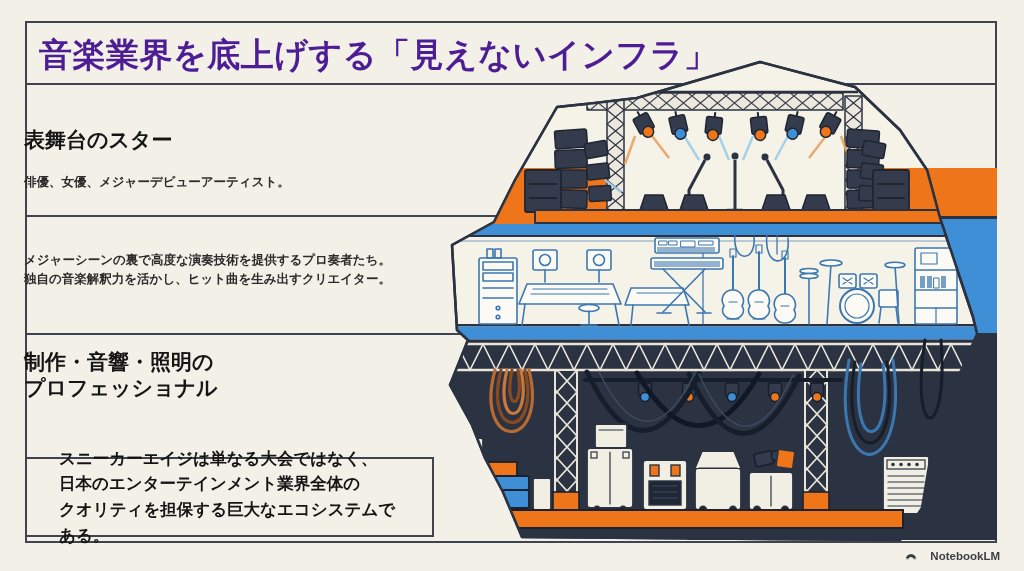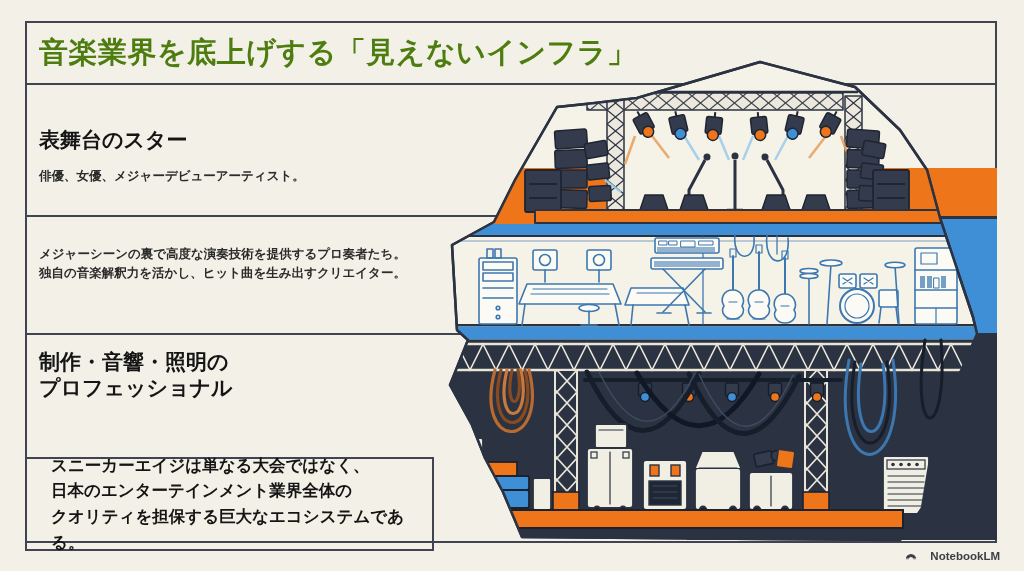--- a/index.html
+++ b/index.html
@@ -13,32 +13,32 @@
   .frame {
     position:absolute; left:25px; top:21px; width:972px; height:522px;
     border:2px solid #3f4450;
   }
   .divider { position:absolute; left:25px; height:0; border-top:2px solid #3f4450; z-index:1; }
   #div-title { top:83px;  width:972px; }
   #div-s1    { top:215px; width:972px; }
   #div-s2    { top:333px; width:972px; }
   .title {
     position:absolute; left:39px; top:33px; z-index:2;
-    font-size:29px; font-weight:900; letter-spacing:0.5px; color:#4d7c0f;font-family:Liberation Mono, monospace;
+    font-size:33px; font-weight:900; letter-spacing:0.5px; color:#4c1d95;font-family:Liberation Mono, monospace;
   }
-  .sec { position:absolute; left:39px; z-index:2; }
+  .sec { position:absolute; left:24px; z-index:2; }
   .sec h2 { font-size:21px; font-weight:900; line-height:1.22; color:#151515; white-space:pre-line; }
-  .sec p  { margin-top:14px; font-size:12.5px; font-weight:700; line-height:1.5; color:#2b2b2b; white-space:pre-line;text-align:right; }
+  .sec p  { margin-top:20px; font-size:12.5px; font-weight:700; line-height:1.5; color:#2b2b2b; white-space:pre-line;text-align:right; }
   #sec1 { top:127px; }
   #sec2 { top:231px; }
   #sec3 { top:349px; }
   .callout {
-    position:absolute; left:25px; top:457px; width:409px; height:94px; z-index:2;
+    position:absolute; left:25px; top:457px; width:409px; height:80px; z-index:2;
     border:2px solid #3f4450; background:transparent;
-    display:flex; align-items:center; padding:8px 24px;
+    display:flex; align-items:center; padding:8px 32px;
   }
   .callout p { font-size:16.5px; font-weight:900; line-height:1.55; color:#141414; white-space:pre-line; }
   .footer {
     position:absolute; right:24px; top:549px; z-index:3;
     display:flex; align-items:center; gap:12px;
     font-size:11.5px; font-weight:700; color:#3b4045;
   }
   #art { position:absolute; left:437px; top:40px; width:560px; height:508px; z-index:2; }
 </style>
 </head>

